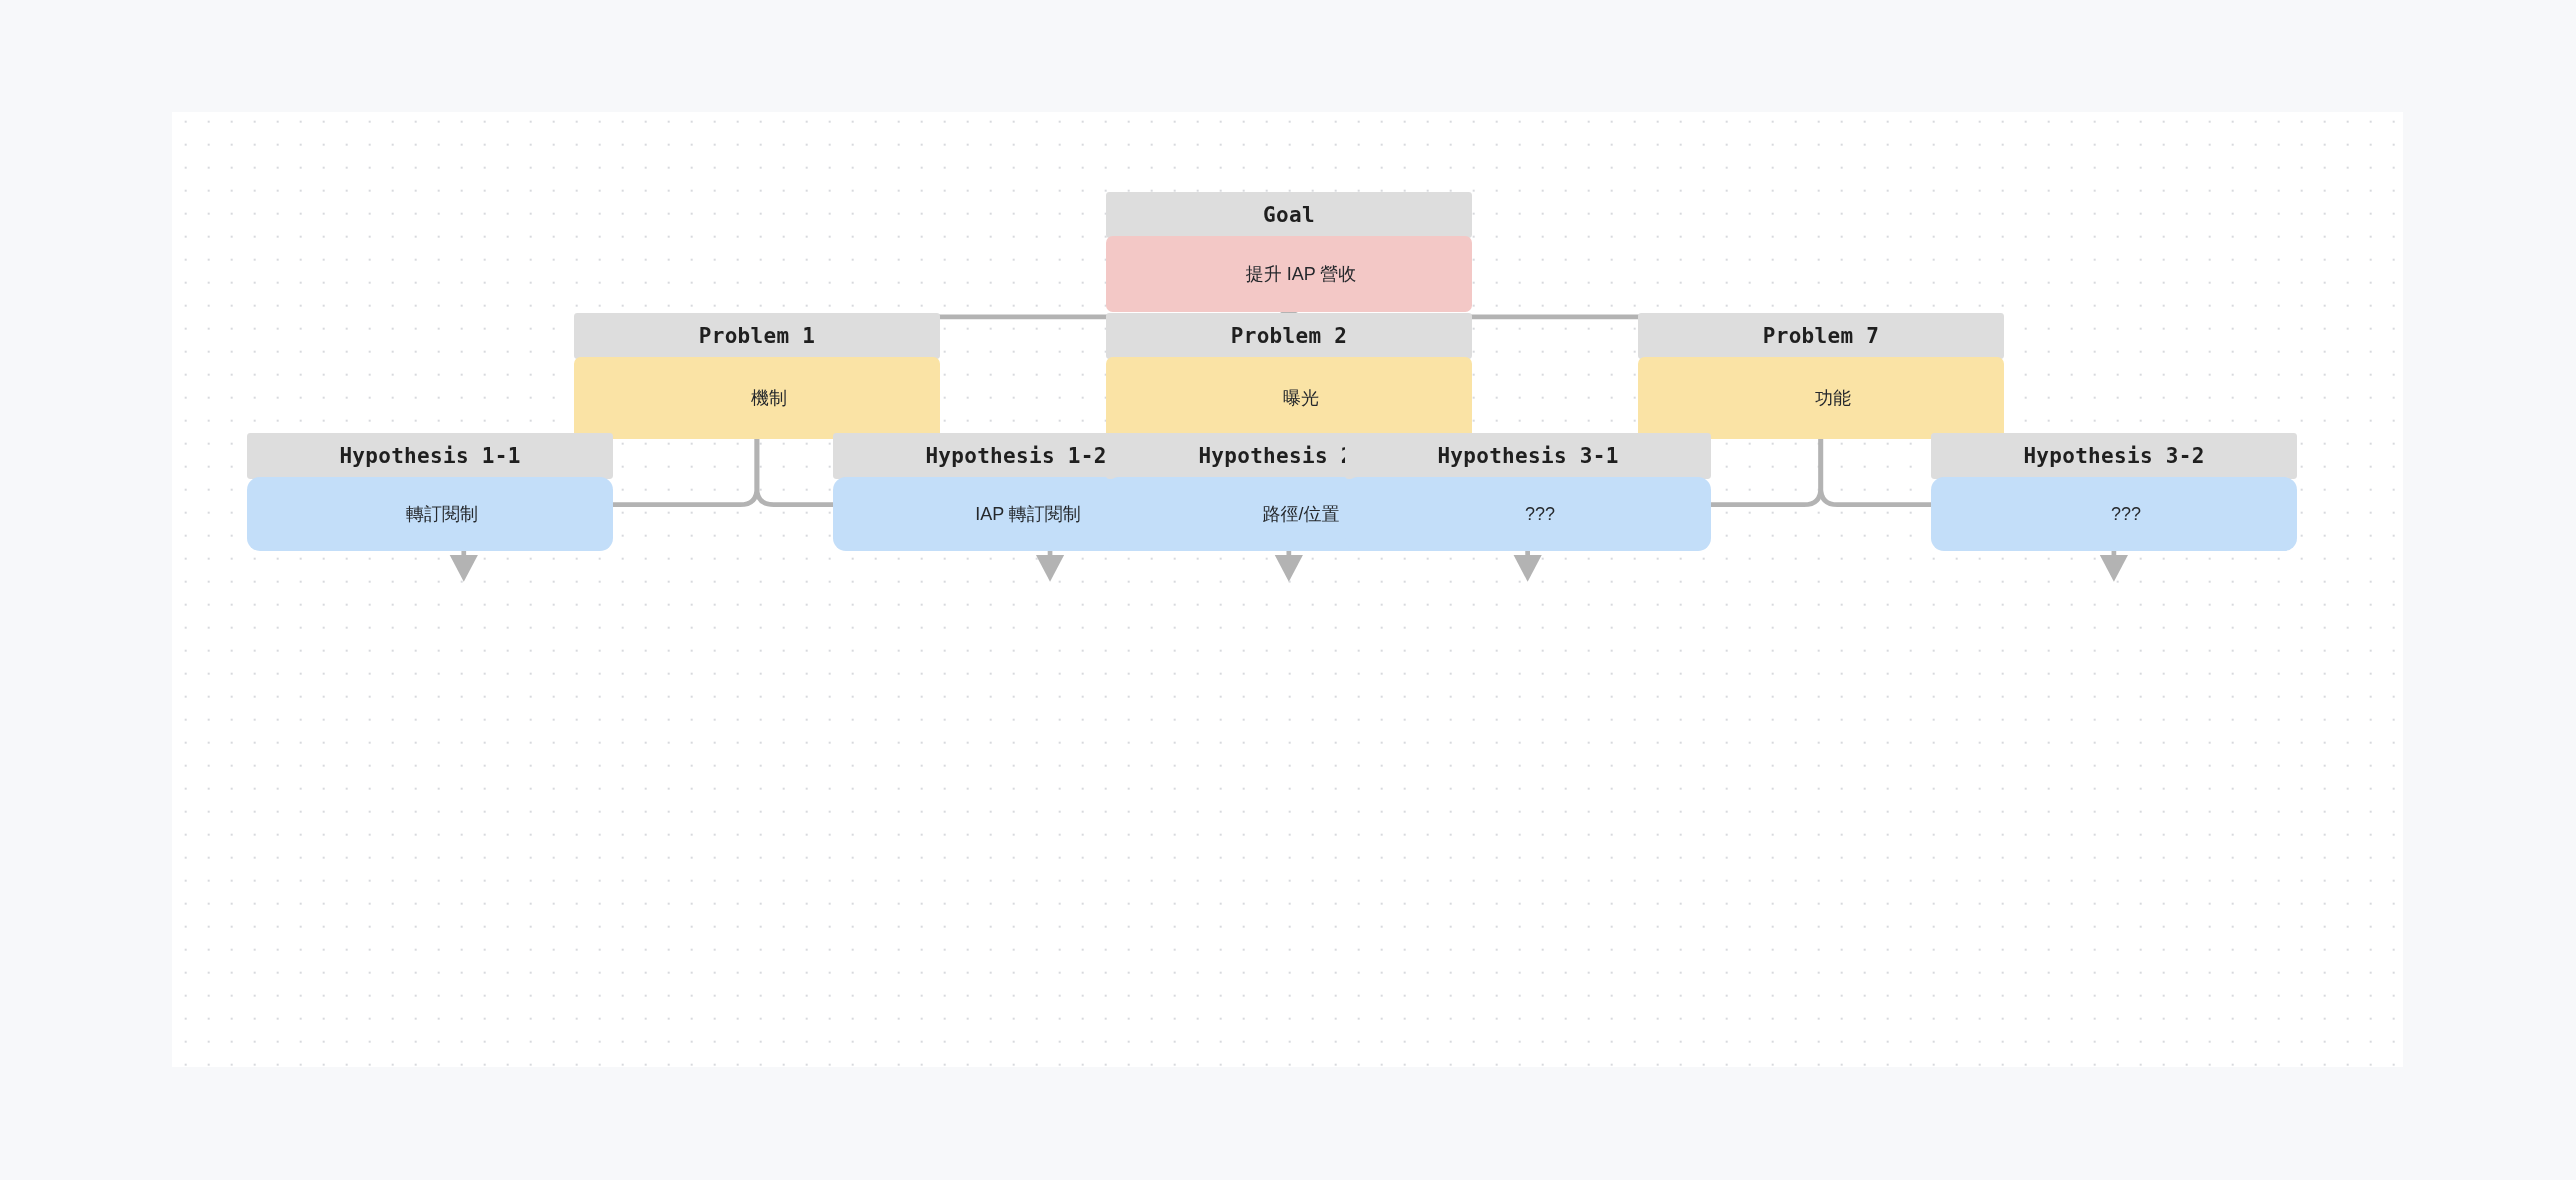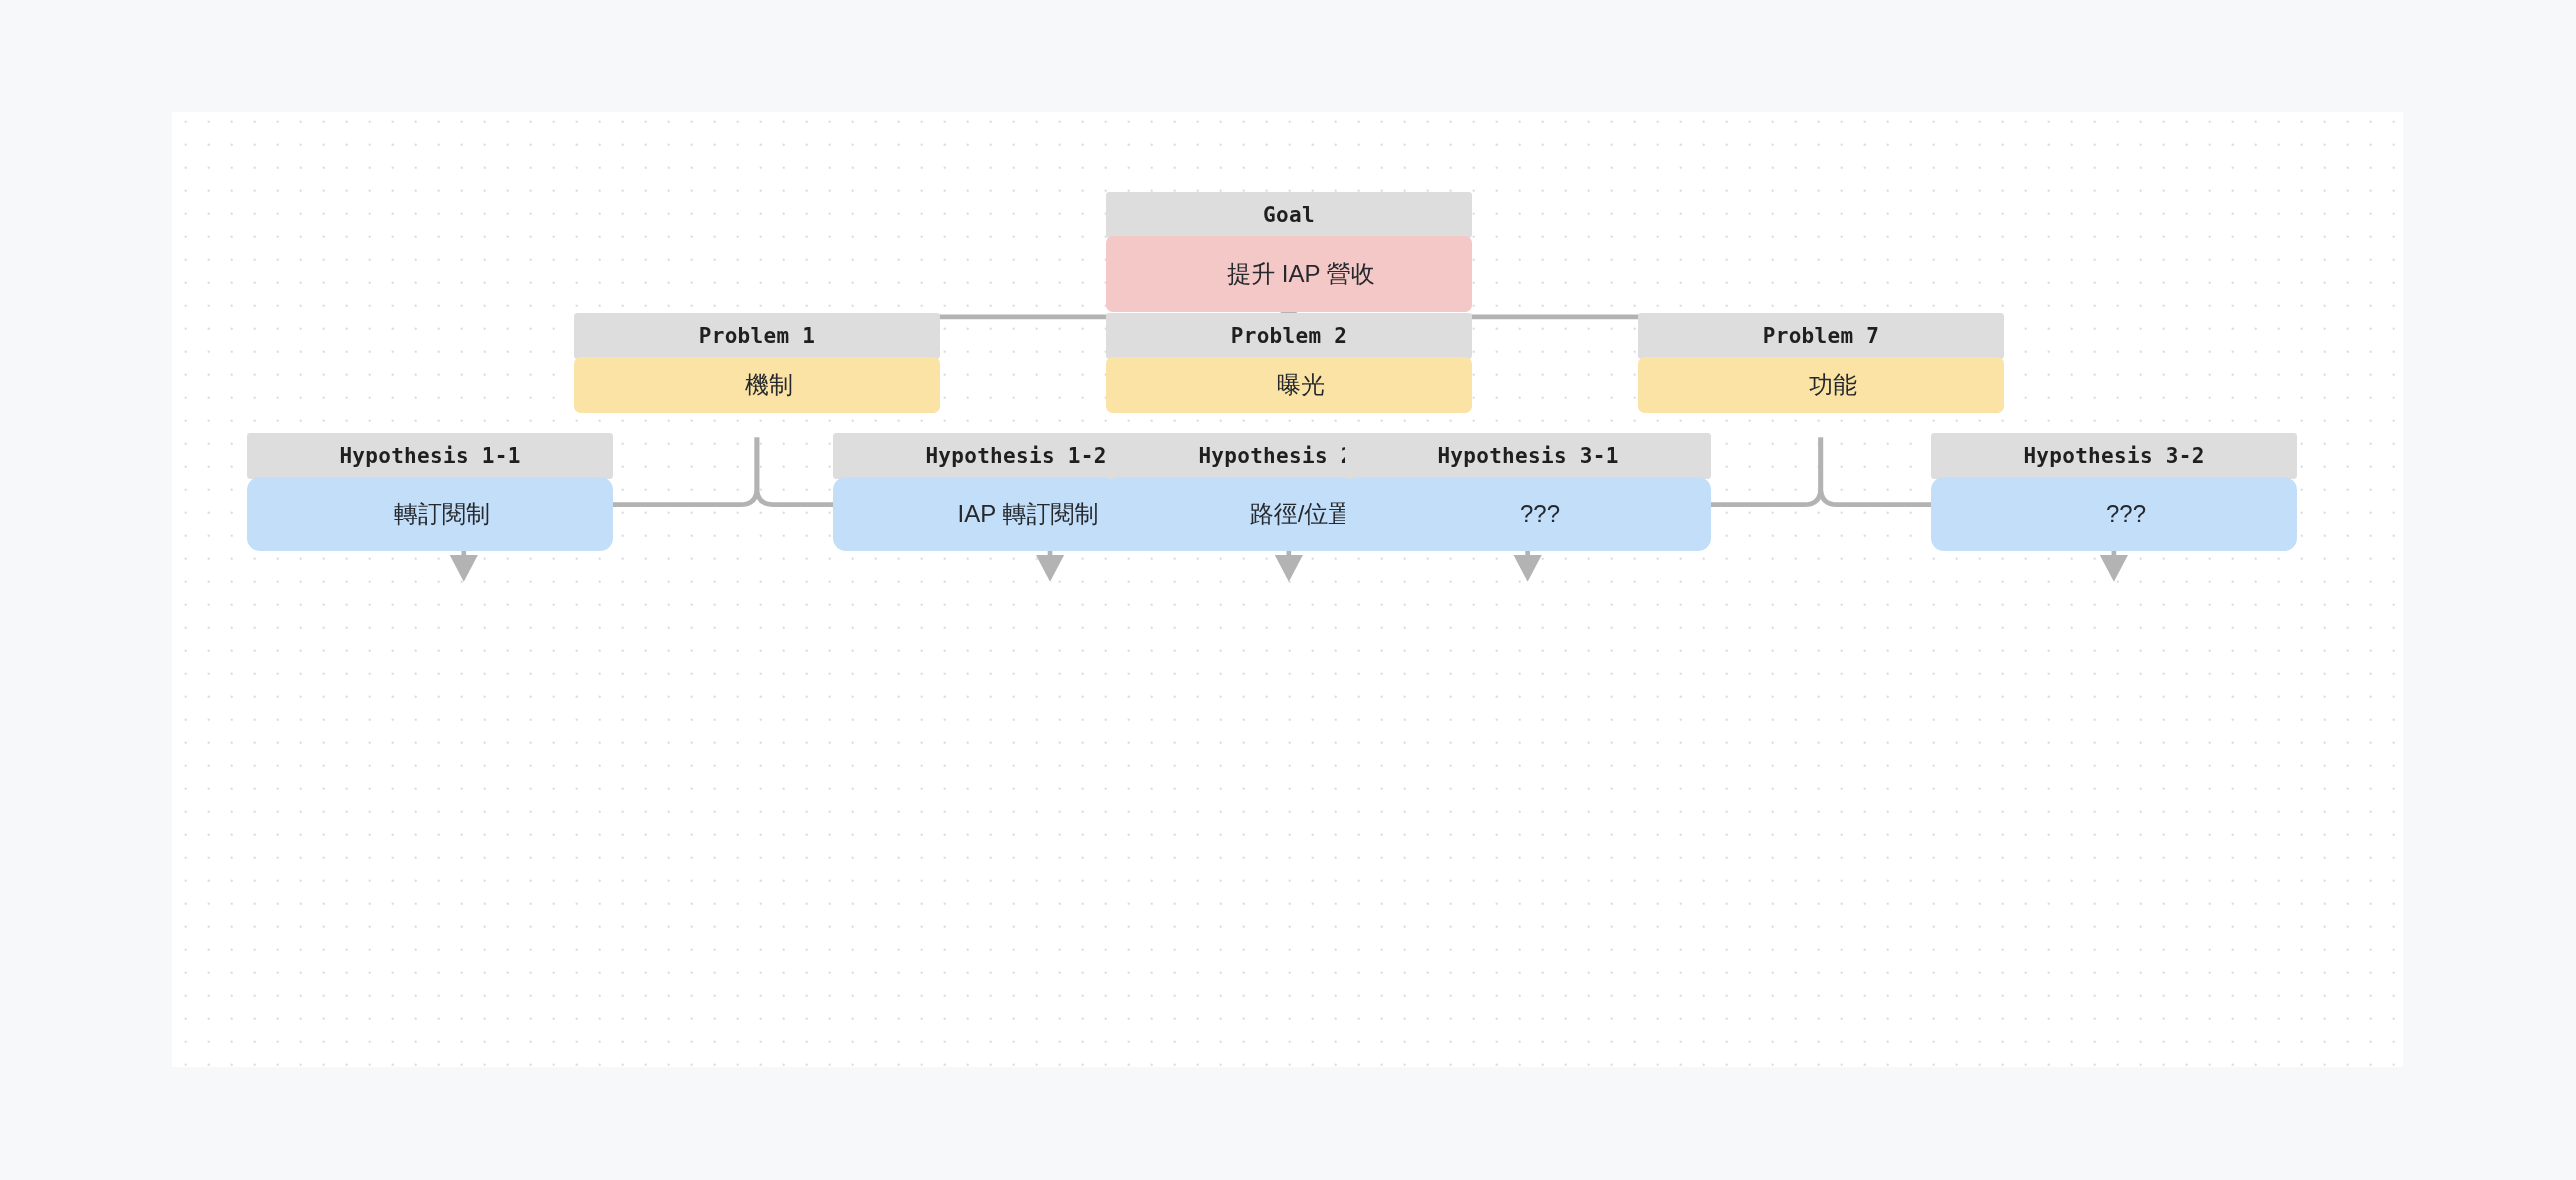--- a/index.html
+++ b/index.html
@@ -82,36 +82,36 @@
   .node-card {
     position: absolute;
     left: 0;
     width: 100%;
     box-sizing: border-box;
     border-radius: 6.7px;
     display: flex;
     align-items: center;
     justify-content: center;
     font-family: "Liberation Sans", "DejaVu Sans", sans-serif;
-    font-size: 24px;
+    font-size: 18px;
     color: #25282c;
     white-space: nowrap;
     padding-left: 24px;
   }
 
   .card-goal       { background: #f3c8c6; }
   .card-problem    { background: #fae3a5; }
   .card-hypothesis { background: #c3def9; border-radius: 13px; }
 
   
   .row-goal        { top: 80px; }
   .row-goal .node-card       { top: 44px;  height: 76px; }
 
   .row-problem     { top: 201px; }
-  .row-problem .node-card    { top: 44px;  height: 56px; }
+  .row-problem .node-card    { top: 44px;  height: 82px; }
 
   .row-hypothesis  { top: 321px; }
   .row-hypothesis .node-card { top: 44px;  height: 74px; }
 </style>
 </head>
 <body>
 
 <div id="app">
   <div id="canvas">
 

